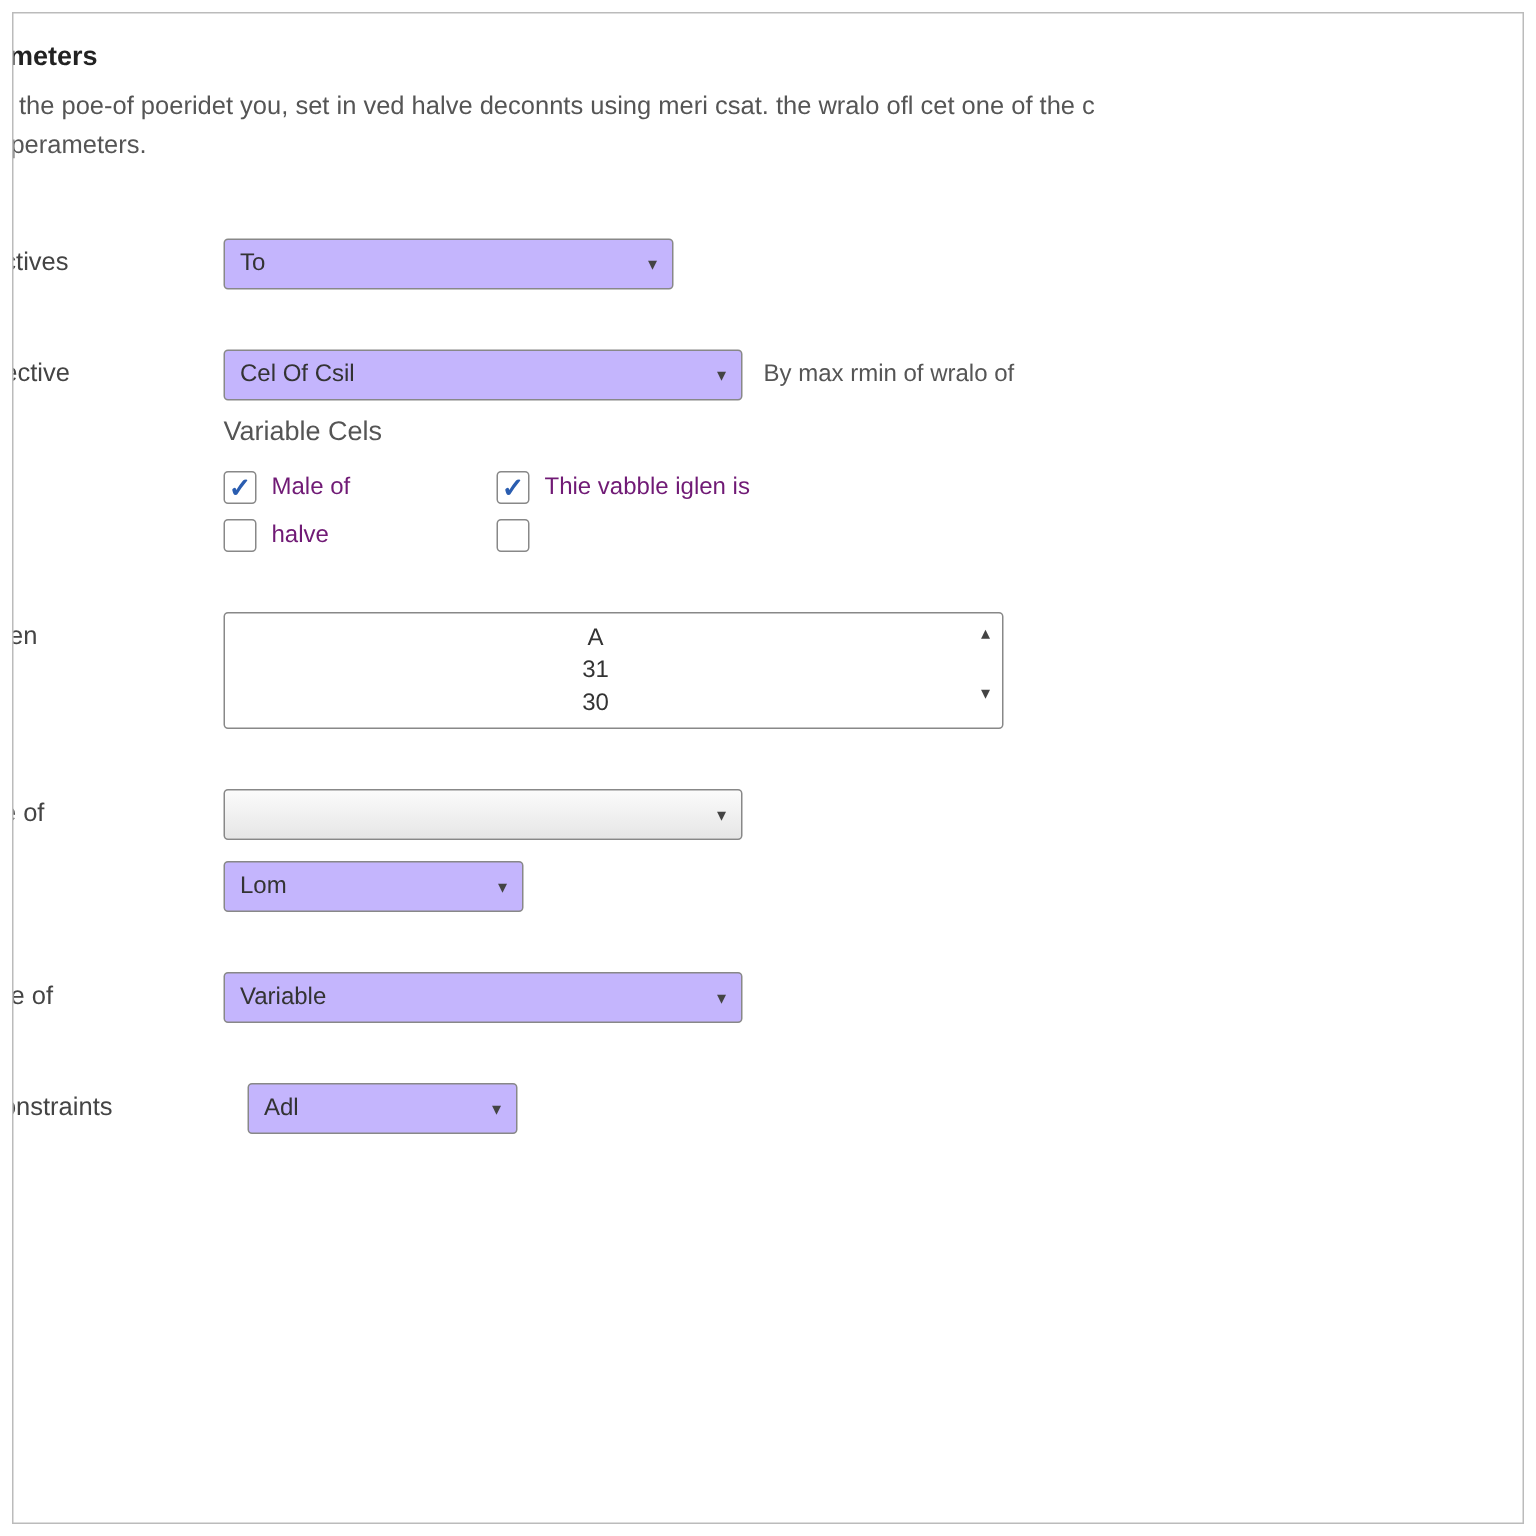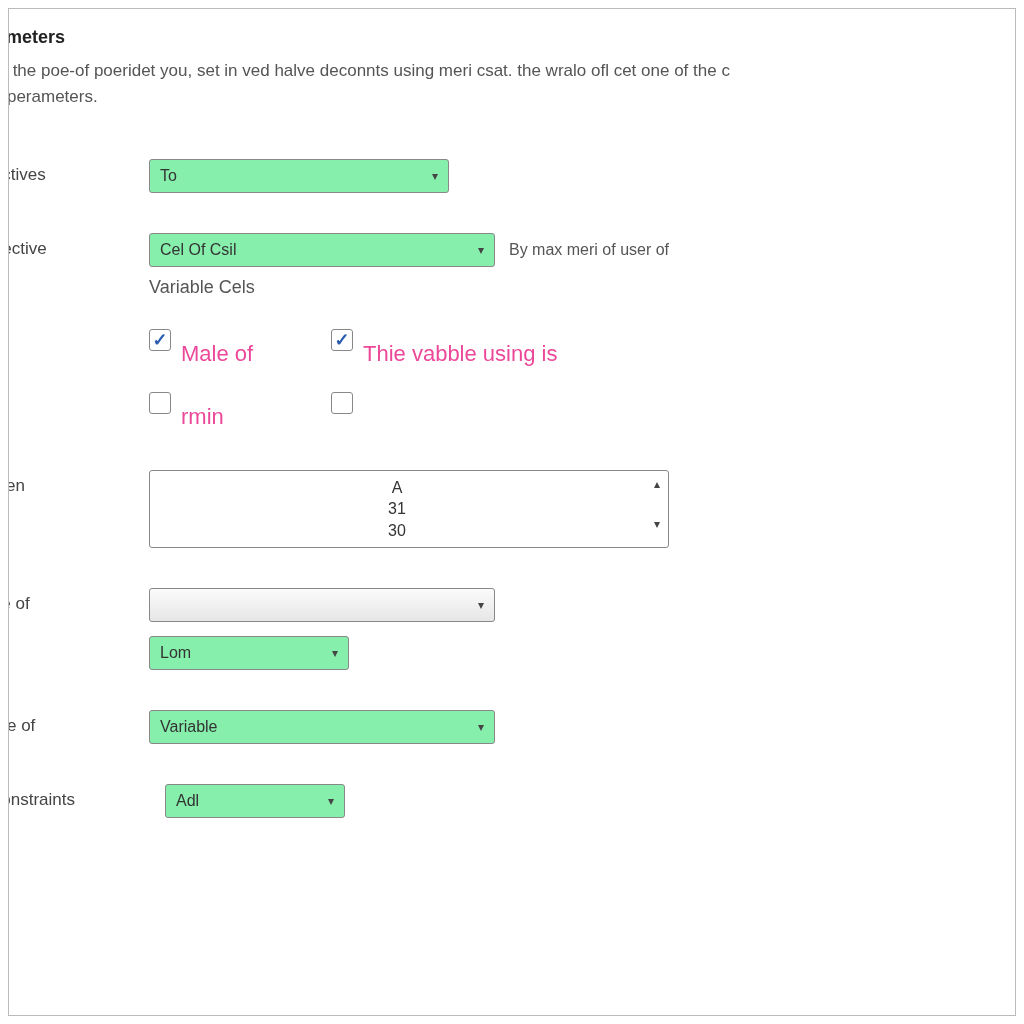--- a/index.html
+++ b/index.html
@@ -56,21 +56,21 @@
       display: flex;
       flex-direction: column;
       gap: 6px;
     }
     .select-box {
       display: inline-flex;
       align-items: center;
       justify-content: space-between;
       border: 1.5px solid #888;
       border-radius: 3px;
-      background: #86efac;
+      background: #c4b5fd;
       height: 34px;
       padding: 0 10px;
       font-size: 16px;
       color: #333;
       cursor: pointer;
       position: relative;
     }
     .select-box.gradient {
       background: linear-gradient(to bottom, #fbfbfb 0%, #e6e6e6 100%);
     }
@@ -112,23 +112,22 @@
       background: #fff;
       display: inline-flex;
       align-items: center;
       justify-content: center;
       cursor: pointer;
       font-size: 18px;
       color: #2a5db0;
       font-weight: bold;
     }
     .chk-text {
-      font-size: 22px;
-      color: #ec4899;
-      margin-top: 27px;
+      font-size: 16px;
+      color: #701a75;
     }
     .listbox {
       border: 1.5px solid #888;
       border-radius: 3px;
       background: #fff;
       width: 520px;
       height: 78px;
       display: flex;
       position: relative;
       padding: 6px 30px 6px 6px;
@@ -179,31 +178,31 @@
   </div>
 
   <div class="row">
     <div class="row-label">bjective</div>
     <div class="row-content">
       <div class="inline-row">
         <div class="select-box w-md">
           <span>Cel Of Csil</span>
           <span class="select-arrow">▾</span>
         </div>
-        <span class="hint">By max meri of user of</span>
+        <span class="hint">By max rmin of wralo of</span>
       </div>
       <div class="sub-label">Variable Cels</div>
       <div class="checkbox-grid">
         <div class="checkbox">✓</div>
         <div class="chk-text">Male of</div>
         <div class="checkbox">✓</div>
-        <div class="chk-text">Thie vabble using is</div>
+        <div class="chk-text">Thie vabble iglen is</div>
 
         <div class="checkbox"></div>
-        <div class="chk-text">rmin</div>
+        <div class="chk-text">halve</div>
         <div class="checkbox"></div>
       </div>
     </div>
   </div>
 
   <div class="row">
     <div class="row-label" style="white-space: pre-line;">iglen
 el</div>
     <div class="row-content">
       <div class="listbox">

